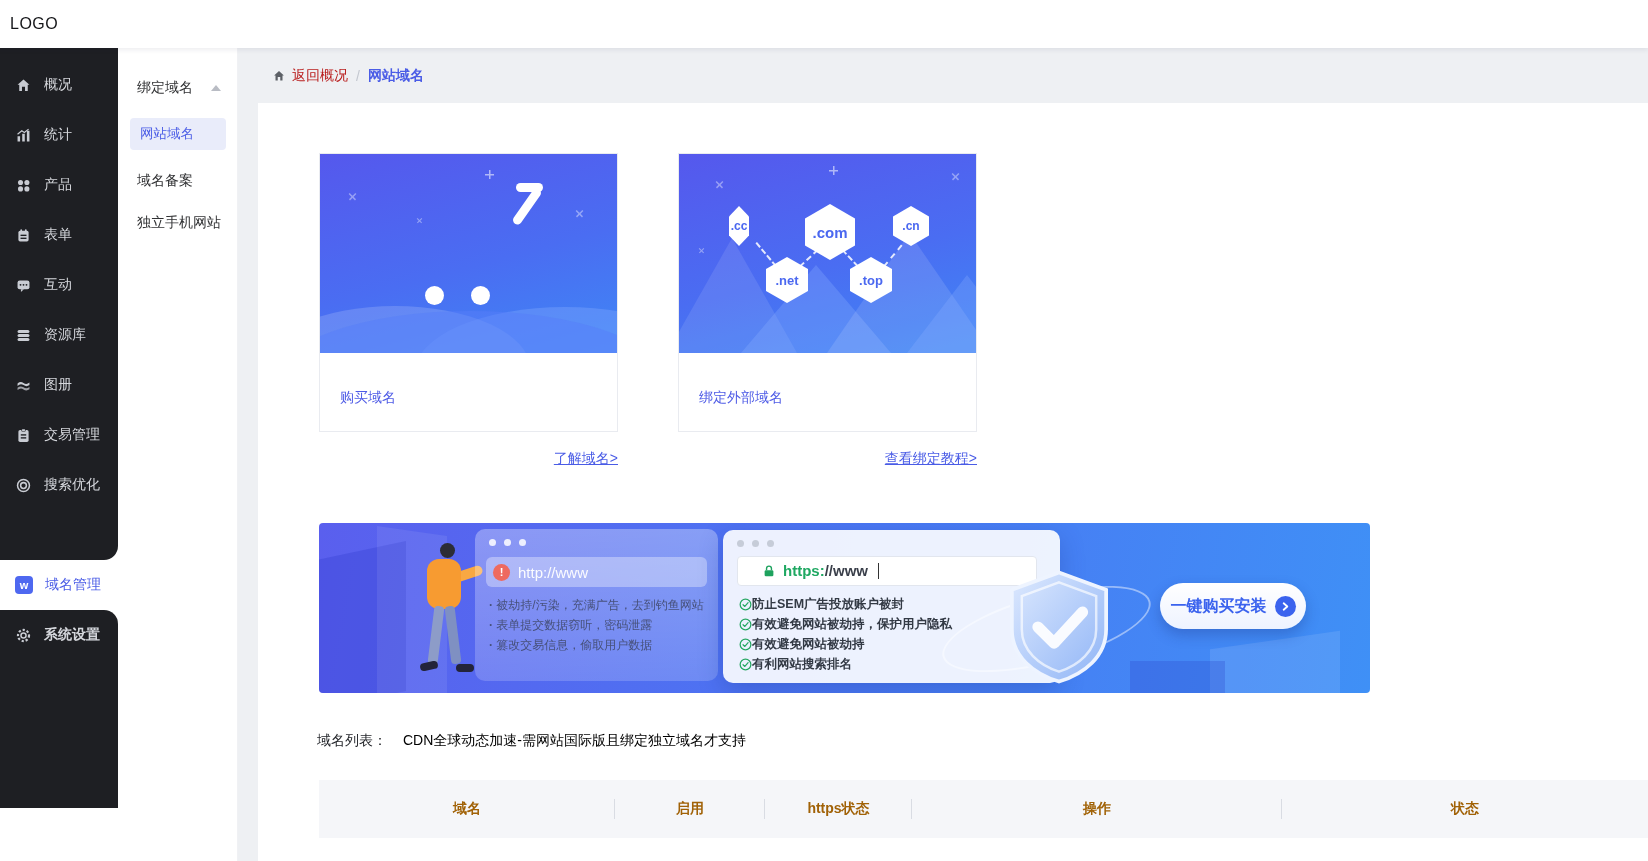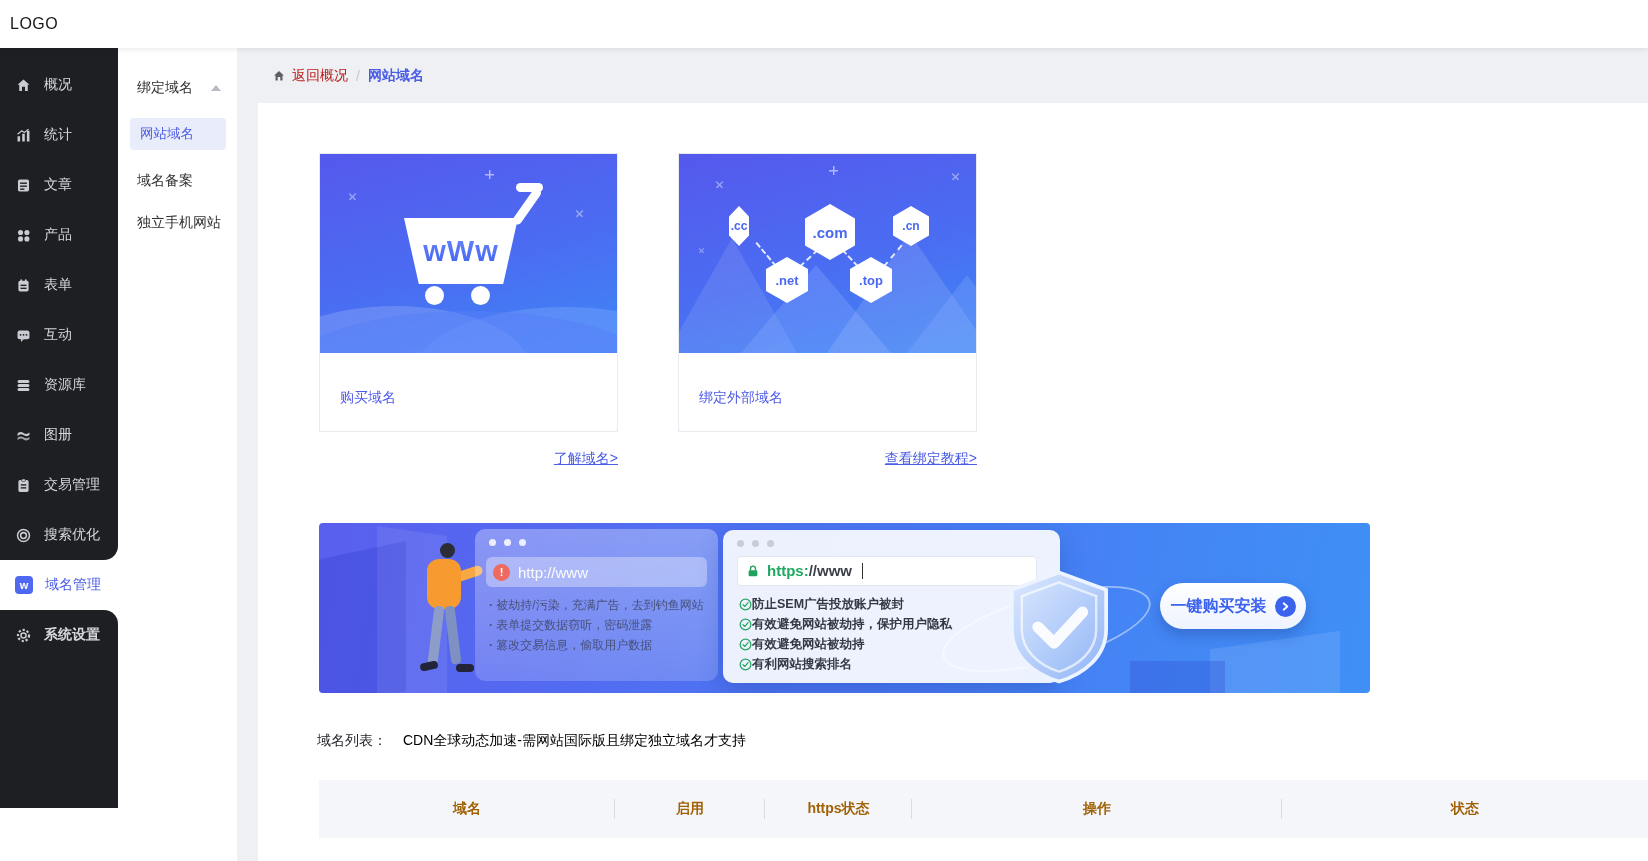--- a/index.html
+++ b/index.html
@@ -126,21 +126,21 @@
   .warn { width:17px; height:17px; border-radius:50%; background:#ee6a5f; color:#fff; font-size:11px;
           font-weight:bold; display:flex; align-items:center; justify-content:center; }
   .url1 { color:rgba(255,255,255,.95); font-size:15px; }
   .blist { position:absolute; left:14px; top:66px; font-size:12px; line-height:20px; color:#47517b; }
   .b-item::before { content:"·  "; font-weight:bold; }
 
   .bw2 { position:absolute; left:404px; top:7px; width:337px; height:153px; border-radius:10px;
          background:rgba(255,255,255,.9); box-shadow:0 8px 24px rgba(25,50,140,.28); z-index:3; }
   .bw2 .dot { background:#c6ccd8; }
   .addr2 { position:absolute; left:14px; top:26px; width:300px; height:30px; background:#fff;
-           border:1px solid #e2e6ee; border-radius:4px; display:flex; align-items:center; gap:7px; padding-left:8px; }
+           border:1px solid #e2e6ee; border-radius:4px; display:flex; align-items:center; gap:7px; padding-left:24px; }
   .url2-s { color:#1fa862; font-size:15px; font-weight:bold; }
   .url2-r { color:#3a3f4a; font-size:15px; font-weight:bold; }
   .caret { width:1px; height:16px; background:#333; margin-left:3px; }
   .clist { position:absolute; left:16px; top:64px; font-size:12.5px; font-weight:bold; color:#333a45; }
   .c-item { display:flex; align-items:center; gap:0; height:20px; }
 
   .orbit { position:absolute; left:620px; top:72px; width:215px; height:68px; border-radius:50%;
            border:2px solid rgba(255,255,255,.45); transform:rotate(-15deg); z-index:2; }
   .shield { position:absolute; left:676px; top:42px; width:128px; height:124px; z-index:4; }
 
@@ -177,29 +177,20 @@
           <path d="M10 3 L17 9.2 H15 V16.5 H11.8 V11.5 H8.2 V16.5 H5 V9.2 H3 Z" fill="#c9ccd3"></path>
         </svg>
       <span>概况</span>
     </div>
     <div class="side-item">
       <svg viewBox="0 0 20 20">
           <path d="M3 17 V11 H6 V17 Z M8.5 17 V8 H11.5 V17 Z M14 17 V4.5 H17 V17 Z" fill="#c9ccd3"></path>
           <path d="M3 8.5 L8 4.5 L11 6.5 L16 2.5" stroke="#c9ccd3" stroke-width="1.4" fill="none"></path>
         </svg>
       <span>统计</span>
-    </div>
-    <div class="side-item">
-      <svg viewBox="0 0 20 20">
-          <rect x="3.5" y="3" width="13" height="14" rx="2" fill="#c9ccd3"></rect>
-          <rect x="6" y="6.5" width="8" height="1.6" fill="#1e1f23"></rect>
-          <rect x="6" y="10" width="8" height="1.6" fill="#1e1f23"></rect>
-          <rect x="6" y="13.5" width="5" height="1.6" fill="#1e1f23"></rect>
-        </svg>
-      <span>文章</span>
     </div>
     <div class="side-item">
       <svg viewBox="0 0 20 20">
           <circle cx="6.5" cy="6.5" r="3" fill="#c9ccd3"></circle>
           <circle cx="14" cy="6.5" r="3" fill="#c9ccd3"></circle>
           <circle cx="6.5" cy="14" r="3" fill="#c9ccd3"></circle>
           <circle cx="14" cy="14" r="3" fill="#c9ccd3"></circle>
         </svg>
       <span>产品</span>
     </div>
@@ -299,23 +290,20 @@
       <div class="card-img">
         <span class="sp x" style="left:28px;top:38px"></span>
         <span class="sp" style="left:165px;top:16px"></span>
         <span class="sp x" style="left:255px;top:55px"></span>
         <span class="sp x" style="left:95px;top:62px;transform:rotate(45deg) scale(.7)"></span>
         <div class="hill h1"></div>
         <div class="hill h2"></div>
         <div class="hill h3"></div>
         <div class="cart-bar1"></div>
         <div class="cart-bar2"></div>
-        <div class="cart-body">
-          <span class="cart-www">wWw</span>
-        </div>
         <div class="wheel w1"></div>
         <div class="wheel w2"></div>
       </div>
       <div class="card-label">购买域名</div>
     </div>
 
     <div class="card card2">
       <div class="card-img">
         <span class="sp x" style="left:36px;top:26px"></span>
         <span class="sp" style="left:150px;top:12px"></span>

